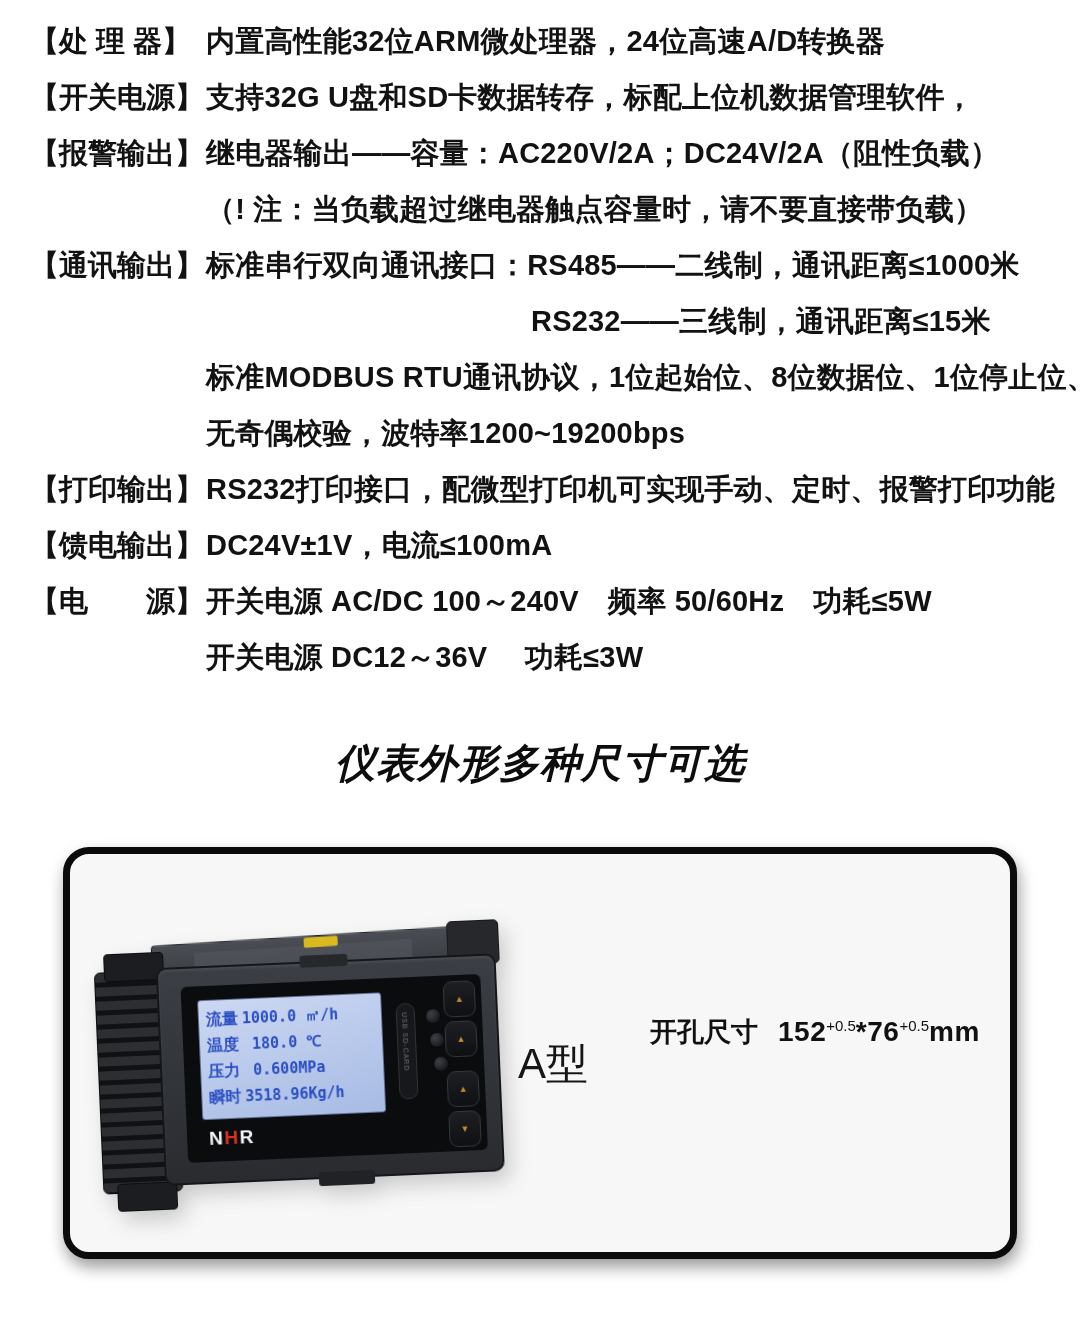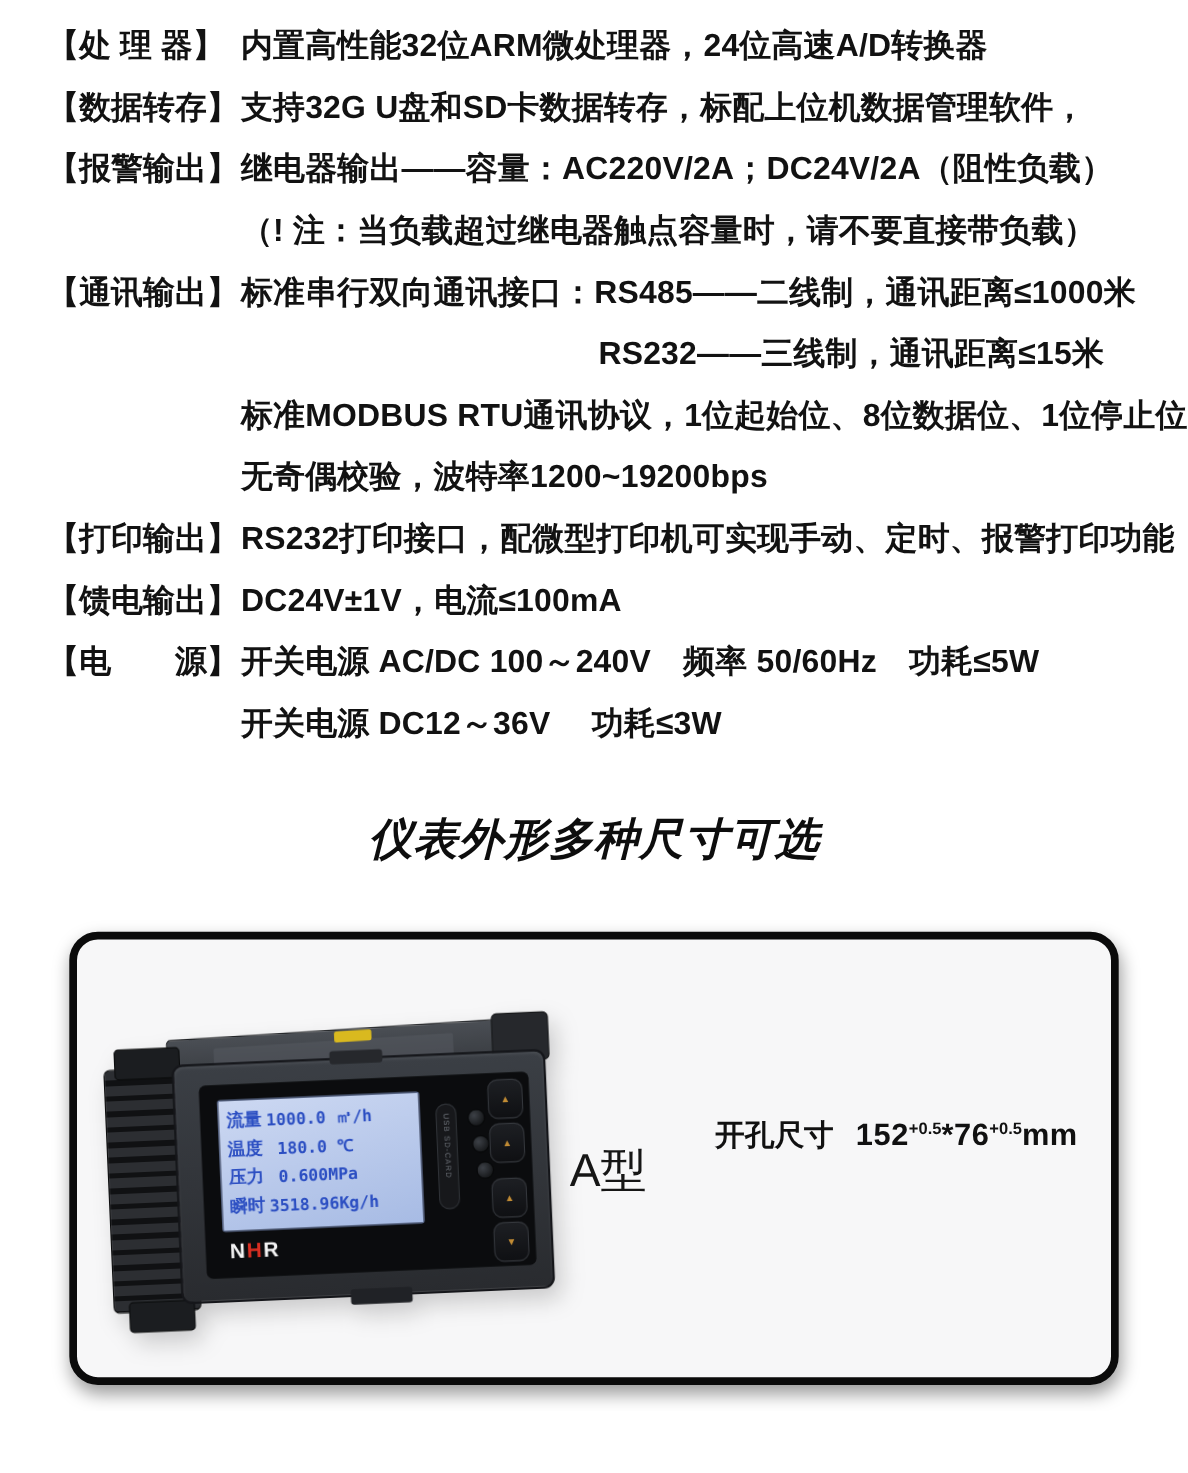--- a/index.html
+++ b/index.html
@@ -3,42 +3,42 @@
 <meta charset="utf-8">
 <style>
   html,body{margin:0;padding:0;background:#ffffff;}
   body{
     width:1080px;
     font-family:"Liberation Sans","DejaVu Sans",sans-serif;
     color:#111;
     -webkit-font-smoothing:antialiased;
   }
   
-  .spec-list{padding:14px 18px 0 30px;margin-left:13px;}
+  .spec-list{padding:14px 18px 0 30px;}
   .spec-row{display:flex;height:56px;align-items:center;font-size:29px;font-weight:600;color:#121212;}
   .spec-label{flex:0 0 176px;white-space:nowrap;}
   .spec-text{flex:1;white-space:nowrap;letter-spacing:0.2px;}
   .spec-row.indent-2 .spec-text{padding-left:325px;}
   
   .section-title{
     margin-top:53px;text-align:center;
     font-size:40px;line-height:48px;font-weight:700;color:#0d0d0d;letter-spacing:1px;font-style:italic;
   }
   
   .model-card{
     position:relative;margin:60px auto 24px;width:940px;height:398px;
     background:#f7f7f8;border:7px solid #0b0b0b;border-radius:26px;
     box-shadow:2px 8px 16px rgba(0,0,0,0.40);
   }
   .model-label{position:absolute;left:448px;top:182px;font-size:42px;font-weight:500;color:#161616;}
   .dims{position:absolute;left:580px;top:160px;}
   .dim-row{display:flex;align-items:baseline;margin-bottom:16px;}
   .dim-label{font-size:27px;font-weight:700;white-space:nowrap;}
   .dim-value{font-size:28px;font-weight:700;margin-left:20px;white-space:nowrap;letter-spacing:0.5px;}
-  .dim-value .sup{font-size:15px;font-weight:700;position:relative;top:-10px;letter-spacing:0;}
+  .dim-value .sup{font-size:15px;font-weight:400;position:relative;top:-10px;letter-spacing:0;}
   
   .device{position:absolute;left:28px;top:76px;width:400px;height:268px;
     transform:rotate(-2.5deg);filter:drop-shadow(6px 10px 10px rgba(0,0,0,0.18));}
   .dev-top{position:absolute;left:58px;top:6px;width:330px;height:44px;
     background:linear-gradient(180deg,#4a4e54,#35383d);transform:skewY(-1.2deg);
     border-radius:4px 4px 0 0;border:1px solid #1e2023;}
   .dev-top-inner{position:absolute;left:42px;top:9px;right:70px;height:20px;background:#565a60;opacity:.55;border-radius:2px;}
   .dev-sticker{position:absolute;left:152px;top:1px;width:34px;height:10px;background:#d9b91f;border-radius:2px;}
   .dev-ear-right{position:absolute;right:-6px;top:-2px;width:50px;height:42px;background:#26282c;border-radius:5px;border:1px solid #17181a;}
   .dev-fins{position:absolute;left:0;top:34px;width:78px;height:220px;
@@ -75,21 +75,21 @@
 </style>
 </head>
 <body>
 
 <div class="spec-list">
   <div class="spec-row">
     <span class="spec-label">【处 理 器】</span>
     <span class="spec-text">内置高性能32位ARM微处理器，24位高速A/D转换器</span>
   </div>
   <div class="spec-row">
-    <span class="spec-label">【数据转存】</span>
+    <span class="spec-label">【开关电源】</span>
     <span class="spec-text">支持32G U盘和SD卡数据转存，标配上位机数据管理软件，</span>
   </div>
   <div class="spec-row">
     <span class="spec-label">【报警输出】</span>
     <span class="spec-text">继电器输出——容量：AC220V/2A；DC24V/2A（阻性负载）</span>
   </div>
   <div class="spec-row">
     <span class="spec-label"></span>
     <span class="spec-text">（! 注：当负载超过继电器触点容量时，请不要直接带负载）</span>
   </div>

